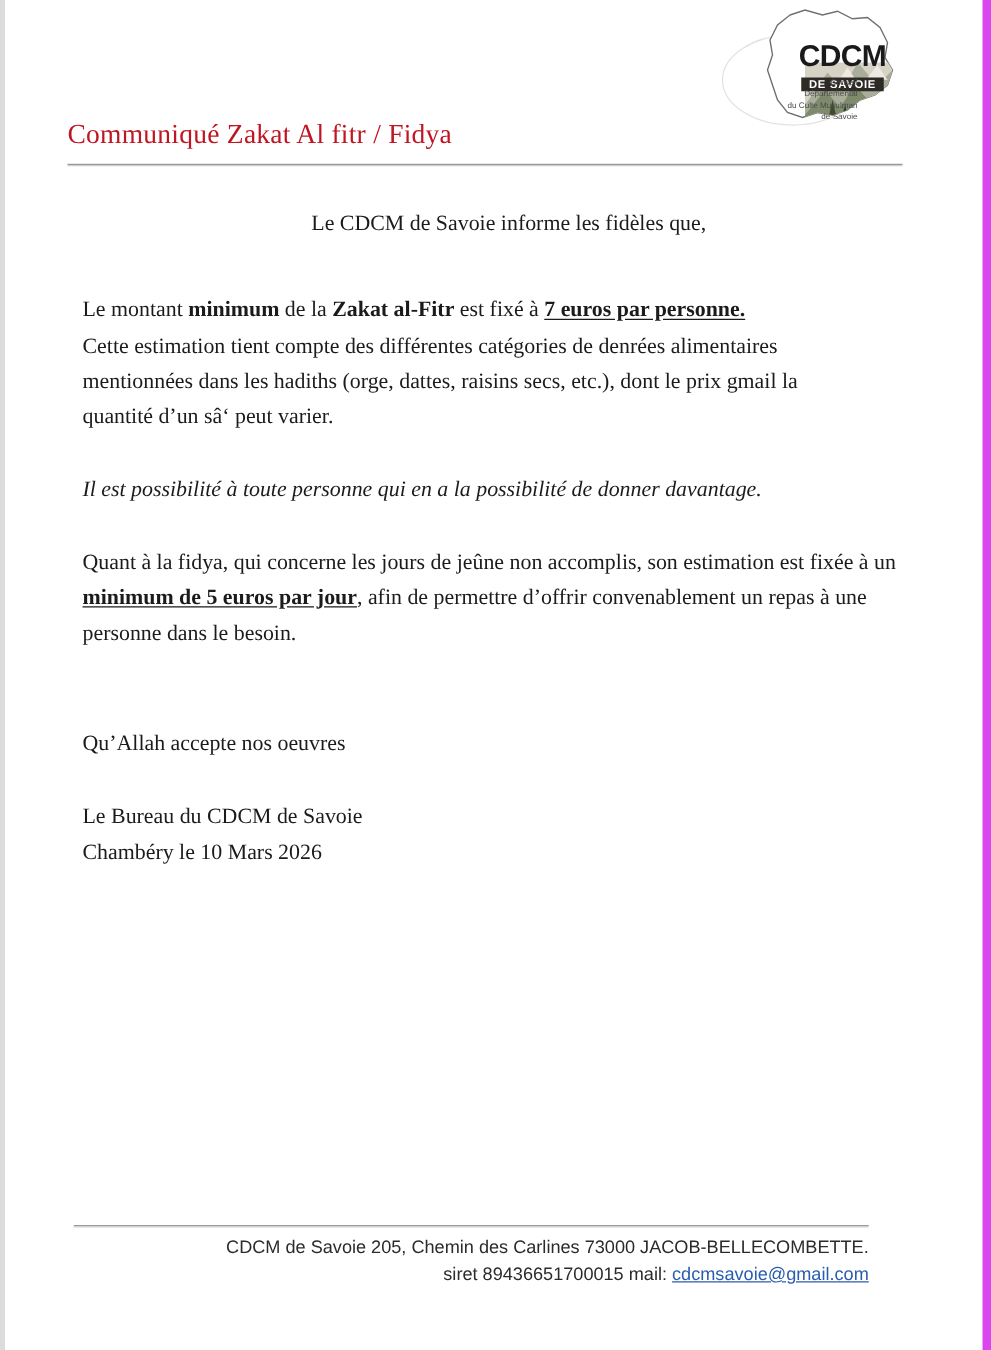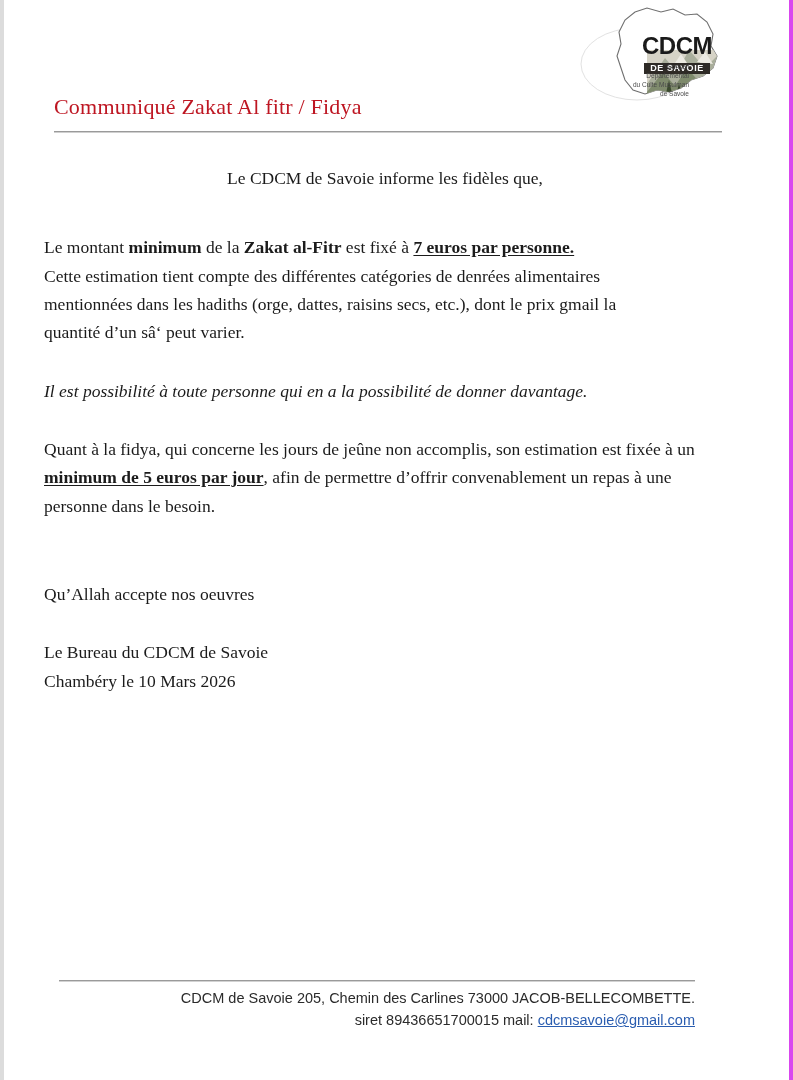--- a/index.html
+++ b/index.html
@@ -15,21 +15,21 @@
     font-family: "Liberation Serif", "DejaVu Serif", serif;
   }
 
   #page {
     position: relative;
     width: 793px;
     height: 1080px;
     background: #ffffff;
     box-sizing: border-box;
     border-left: 4px solid #dcdcdc;
-    border-right: 4px solid #d946ef;
+    border-right: 7px solid #d946ef;
   }
 
   
   .logo-block {
     position: absolute;
     top: 6px;
     right: 62px;
     width: 150px;
     height: 100px;
   }
@@ -98,21 +98,21 @@
     left: 50px;
     width: 668px;
     height: 2px;
     background: linear-gradient(to bottom, #9a9a9a 0 1px, #cfcfcf 1px 2px);
   }
 
   
   .body-area {
     position: absolute;
     top: 165px;
-    left: 40px;
+    left: 62px;
     width: 668px;
     font-size: 17.5px;
     color: #1b1b1b;
   }
 
   .intro-line {
     text-align: center;
     margin: 0 0 0 0;
     padding-left: 14px;
     line-height: 1.5;

